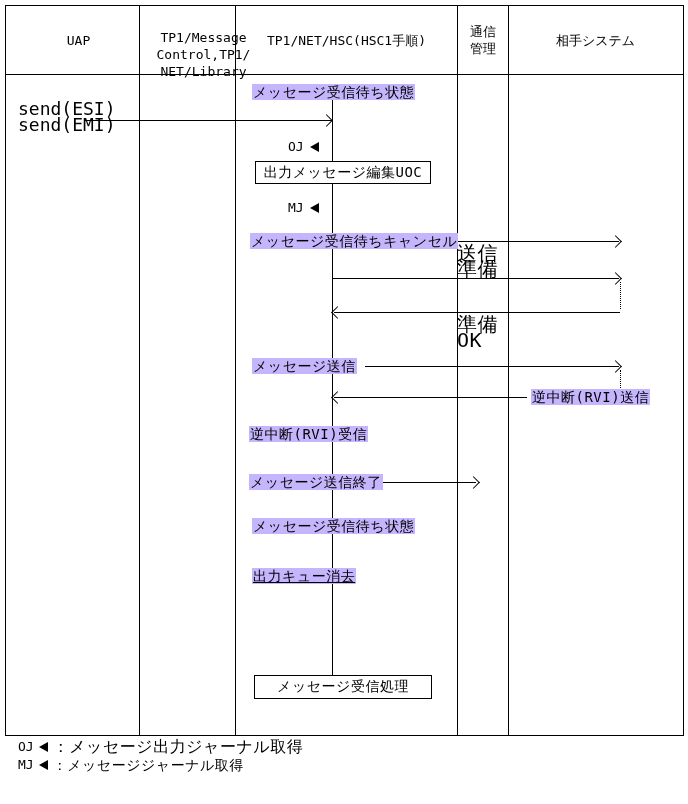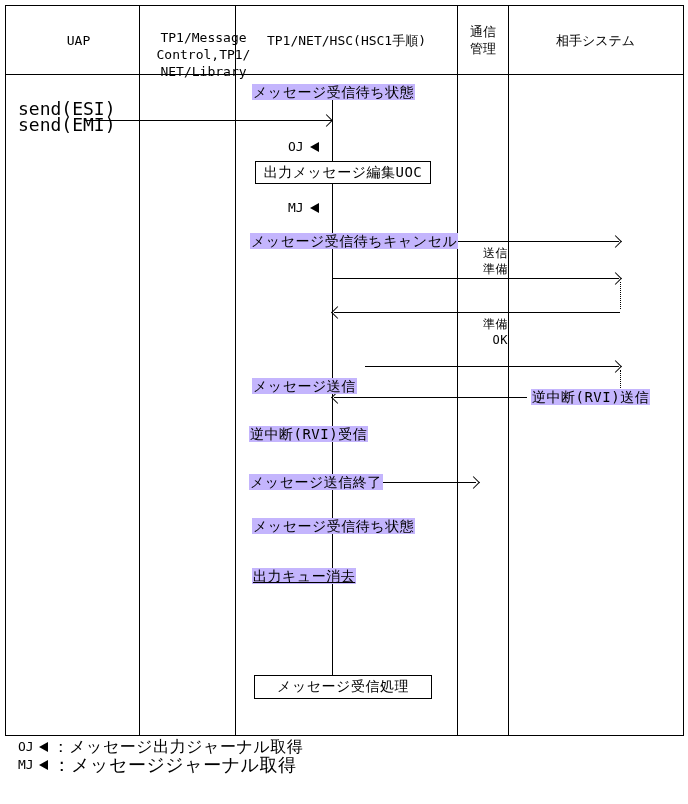--- a/index.html
+++ b/index.html
@@ -17,21 +17,21 @@
     text-align:center;white-space:pre-line;font-size:13px;line-height:17px;
   }
   .lbl{
     position:absolute;font-size:14px;line-height:16px;letter-spacing:0.5px;
     background:#c4b5fd;white-space:nowrap;padding:0 1px;
   }
   .lbl-plain{
     position:absolute;font-size:18px;line-height:15px;white-space:nowrap;
   }
   .mgmt{
-    position:absolute;font-size:12px;line-height:16px;text-align:right;
+    position:absolute;font-size:20px;line-height:16px;text-align:left;
     white-space:pre-line;letter-spacing:0.5px;
   }
   .procbox{
     position:absolute;border:1px solid #000;background:#fff;
     display:flex;align-items:center;justify-content:center;
     font-size:14px;letter-spacing:0.5px;white-space:nowrap;
   }
   .marker{
     position:absolute;display:flex;align-items:center;gap:6px;
     font-size:13px;background:#fff;padding:0 1px;
@@ -108,21 +108,21 @@
   </div>
 
   <div class="procbox" style="left:255px;top:161px;width:174px;height:21px;">出力メッセージ編集UOC</div>
 
   <div class="marker" style="left:287px;top:200px;">
     <span>MJ</span>
     <span class="tri-left small"></span>
   </div>
 
   <div class="lbl" style="left:250px;top:233px;">メッセージ受信待ちキャンセル</div>
-  <div class="lbl" style="left:252px;top:358px;margin-top:20px;">メッセージ送信</div>
+  <div class="lbl" style="left:252px;top:358px;">メッセージ送信</div>
   <div class="lbl" style="left:249px;top:426px;">逆中断(RVI)受信</div>
   <div class="lbl" style="left:249px;top:474px;">メッセージ送信終了</div>
   <div class="lbl" style="left:252px;top:518px;">メッセージ受信待ち状態</div>
   <div class="lbl" style="left:252px;top:568px;text-decoration:underline;">出力キュー消去</div>
 
   <div class="procbox" style="left:254px;top:675px;width:176px;height:22px;">メッセージ受信処理</div>
 
   <div class="mgmt" style="left:457px;top:245px;width:51px;">送信
 準備</div>
   <div class="mgmt" style="left:457px;top:316px;width:51px;">準備
@@ -132,17 +132,17 @@
 
   <div class="legend" style="left:8px;top:739px;">
     <div class="legend-row" style="margin-left:10px;">
       <span>OJ</span>
       <span class="tri-left small"></span>
       <span class="legend-desc" style="font-size:16px;letter-spacing:0.5px;">：メッセージ出力ジャーナル取得</span>
     </div>
     <div class="legend-row" style="margin-left:10px;">
       <span>MJ</span>
       <span class="tri-left small"></span>
-      <span class="legend-desc" style="font-size:18px;letter-spacing:0.5px;">：メッセージジャーナル取得</span>
+      <span class="legend-desc" style="font-size:14px;letter-spacing:0.5px;">：メッセージジャーナル取得</span>
     </div>
   </div>
 
 </div>
 
 </body></html>

